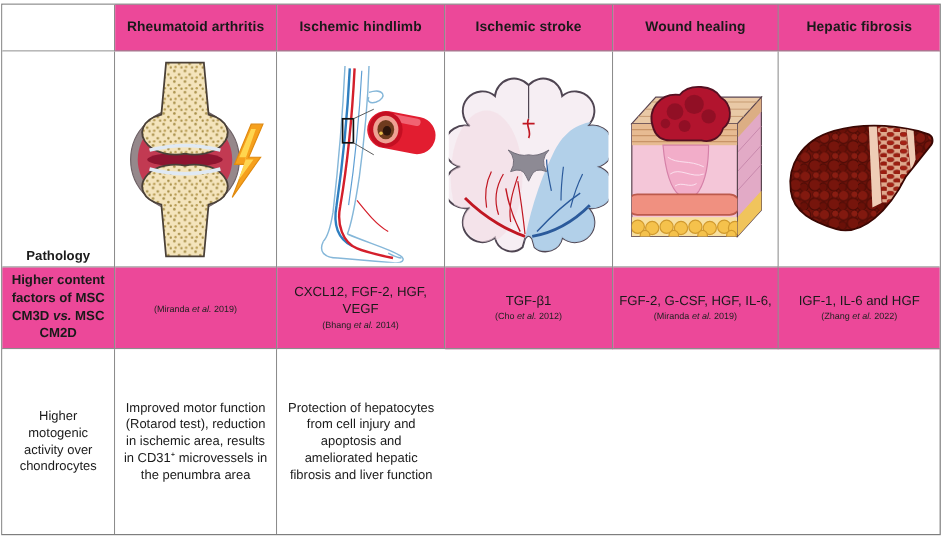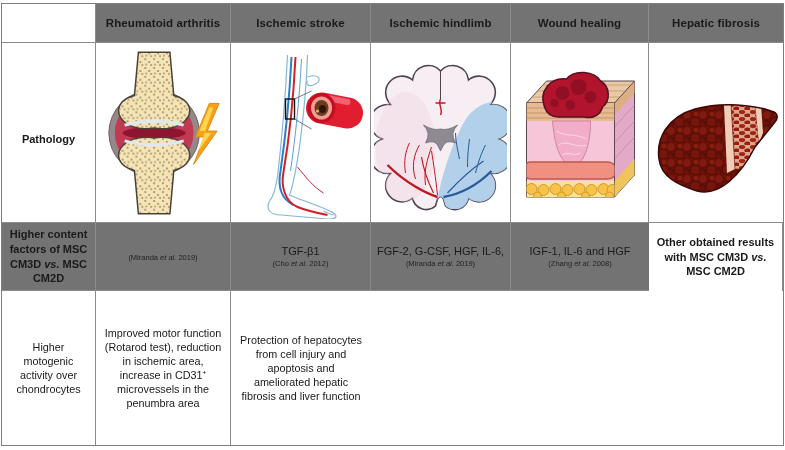--- a/index.html
+++ b/index.html
@@ -10,52 +10,52 @@
     grid-template-columns:94px 135px 140px 140px 138px 134px;
     grid-template-rows:39px 180px 68px 154px;
   }
   .cell{
     border-right:1px solid #8c8c8c;border-bottom:1px solid #8c8c8c;
     display:flex;flex-direction:column;align-items:center;justify-content:center;
     text-align:center;overflow:hidden;background:#fff;box-sizing:border-box;
   }
   .lastcol{border-right:none;}
   .lastrow{border-bottom:none;}
-  .gray{background:#737373;}
+  .gray{background:#ec4899;}
   .hdr{font-size:11.5px;font-weight:600;letter-spacing:.1px;}
   .rowlabel{font-size:11px;font-weight:600;line-height:1.35;padding:0 7px;justify-content:center;}
   .factors-main{font-size:11px;line-height:1.25;padding:0 4px;}
   .cite{font-size:7.5px;margin-top:1px;color:#222;}
   .result{font-size:10.8px;line-height:1.3;padding:0 7px;}
   .imgcell{justify-content:flex-start;padding-top:4px;}
   svg{display:block;}
 </style>
 </head>
 <body>
 
 <div class="tbl">
 
   <div class="cell"></div>
   <div class="cell gray hdr">
       <span>Rheumatoid arthritis</span>
     </div>
   <div class="cell gray hdr">
+      <span>Ischemic hindlimb</span>
+    </div>
+  <div class="cell gray hdr">
       <span>Ischemic stroke</span>
-    </div>
-  <div class="cell gray hdr">
-      <span>Ischemic hindlimb</span>
     </div>
   <div class="cell gray hdr">
       <span>Wound healing</span>
     </div>
   <div class="cell gray hdr lastcol">
       <span>Hepatic fibrosis</span>
     </div>
 
-  <div class="cell rowlabel" style="justify-content:center;padding-top:14px;">
+  <div class="cell rowlabel" style="justify-content:flex-end;padding-top:14px;">
     <span>Pathology</span>
   </div>
 
   <div class="cell imgcell">
     <svg width="128" height="172" viewBox="0 0 130 172">
       <defs>
         <pattern id="boneP" width="9" height="9" patternUnits="userSpaceOnUse">
           <rect width="9" height="9" fill="#f4e4bc"></rect>
           <circle cx="2" cy="2" r="1.1" fill="#a8904a"></circle>
           <circle cx="6" cy="5" r="1.1" fill="#a8904a"></circle>
@@ -229,38 +229,39 @@
     </svg>
   </div>
 
   <div class="cell gray rowlabel">
     <span><span>Higher content factors of MSC CM3D </span><i>vs.</i><span> MSC CM2D</span></span>
   </div>
   <div class="cell gray">
     <div class="cite"><span>(Miranda </span><i>et al.</i><span> 2019)</span></div>
   </div>
   <div class="cell gray">
+    <div class="factors-main">CXCL12, FGF-2, HGF, VEGF</div>
+    <div class="cite"><span>(Bhang </span><i>et al.</i><span> 2014)</span></div>
+  </div>
+  <div class="cell gray">
     <div class="factors-main">TGF-β1</div>
     <div class="cite"><span>(Cho </span><i>et al.</i><span> 2012)</span></div>
   </div>
   <div class="cell gray">
     <div class="factors-main">FGF-2, G-CSF, HGF, IL-6,</div>
     <div class="cite"><span>(Miranda </span><i>et al.</i><span> 2019)</span></div>
   </div>
   <div class="cell gray lastcol">
     <div class="factors-main">IGF-1, IL-6 and HGF</div>
-    <div class="cite"><span>(Zhang </span><i>et al.</i><span> 2008)</span></div>
-  </div>
-
-  <div class="cell rowlabel lastrow">
-    <span><span>Other obtained results with MSC CM3D </span><i>vs.</i><span> MSC CM2D</span></span>
-  </div>
+    <div class="cite"><span>(Zhang </span><i>et al.</i><span> 2022)</span></div>
+  </div>
+
   <div class="cell lastrow">
     <div class="result">Higher motogenic activity over chondrocytes</div>
   </div>
   <div class="cell lastrow">
-    <div class="result">Improved motor function (Rotarod test), reduction in ischemic area, increase in CD31⁺ microvessels in the penumbra area</div>
+    <div class="result">Improved motor function (Rotarod test), reduction in ischemic area, results in CD31⁺ microvessels in the penumbra area</div>
   </div>
   <div class="cell lastrow lastcol">
     <div class="result">Protection of hepatocytes from cell injury and apoptosis and ameliorated hepatic fibrosis and liver function</div>
   </div>
 
 </div>
 
 </body></html>

